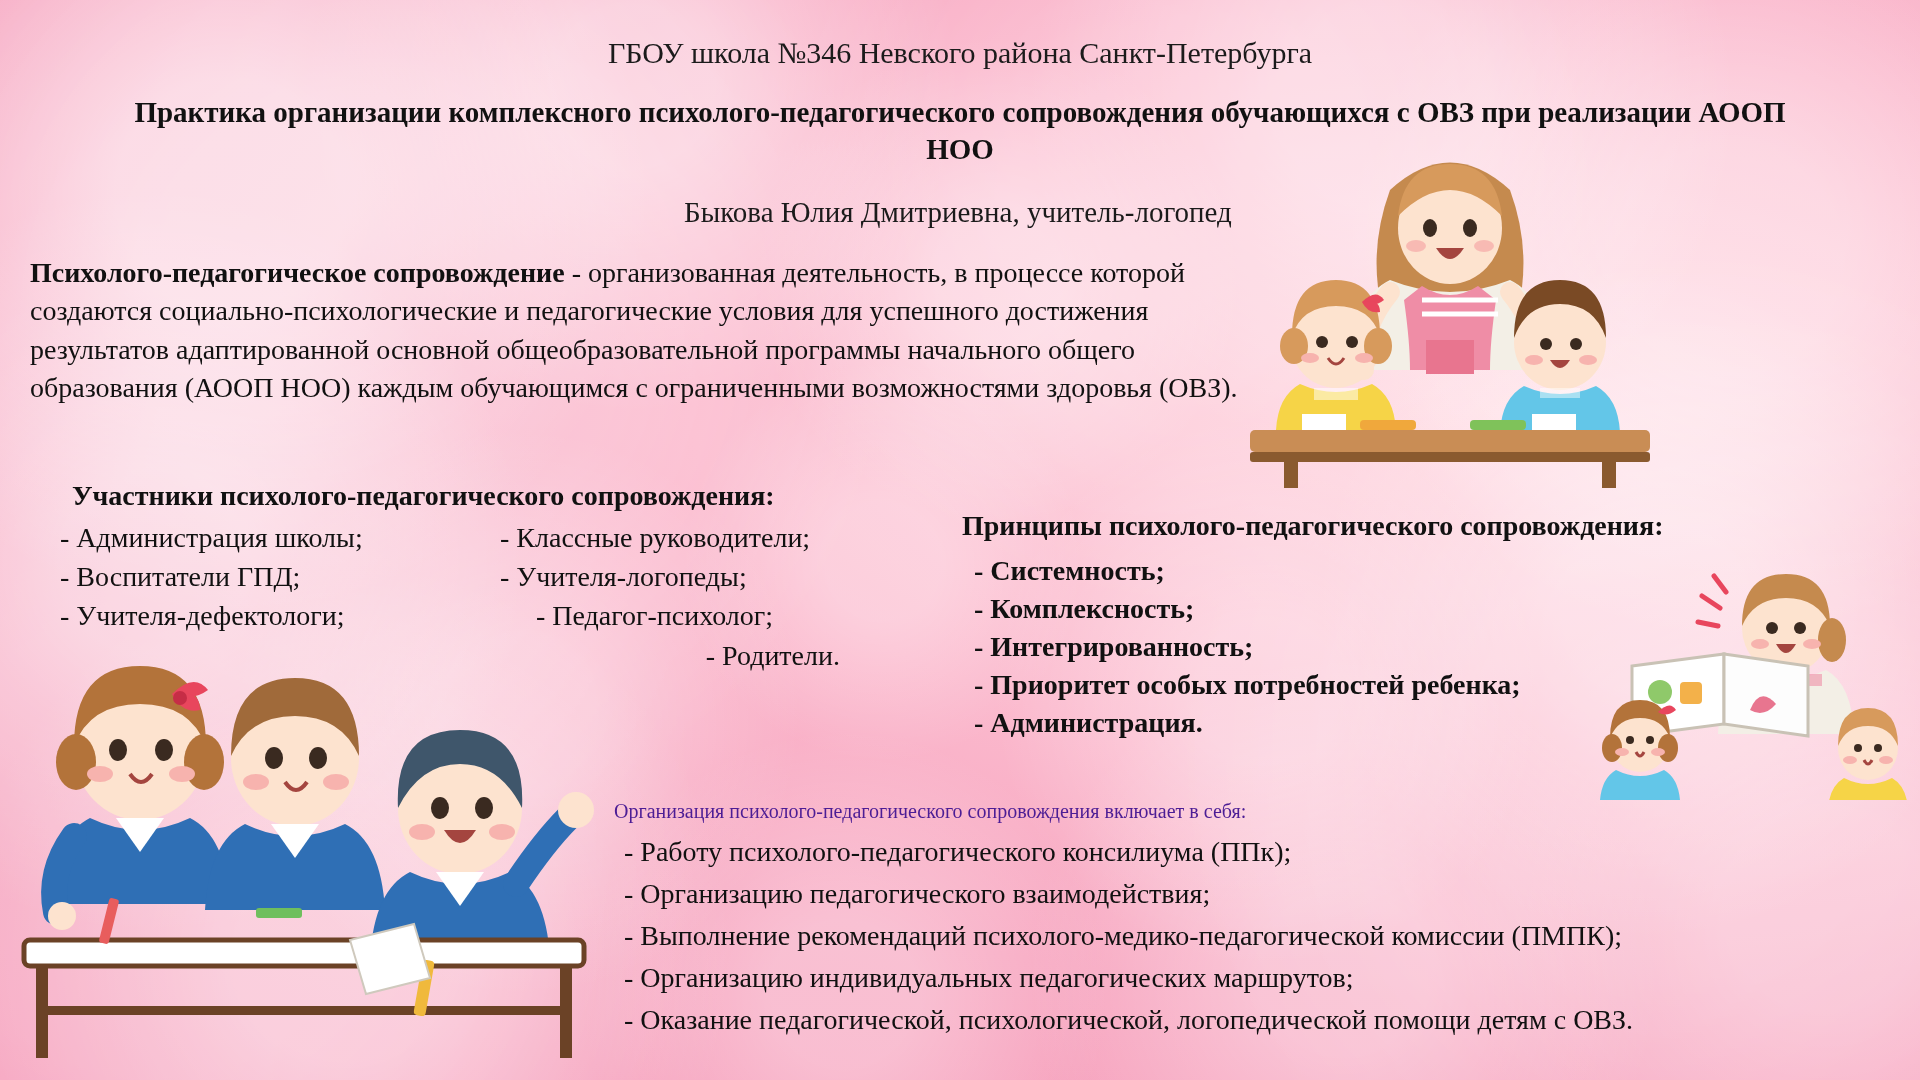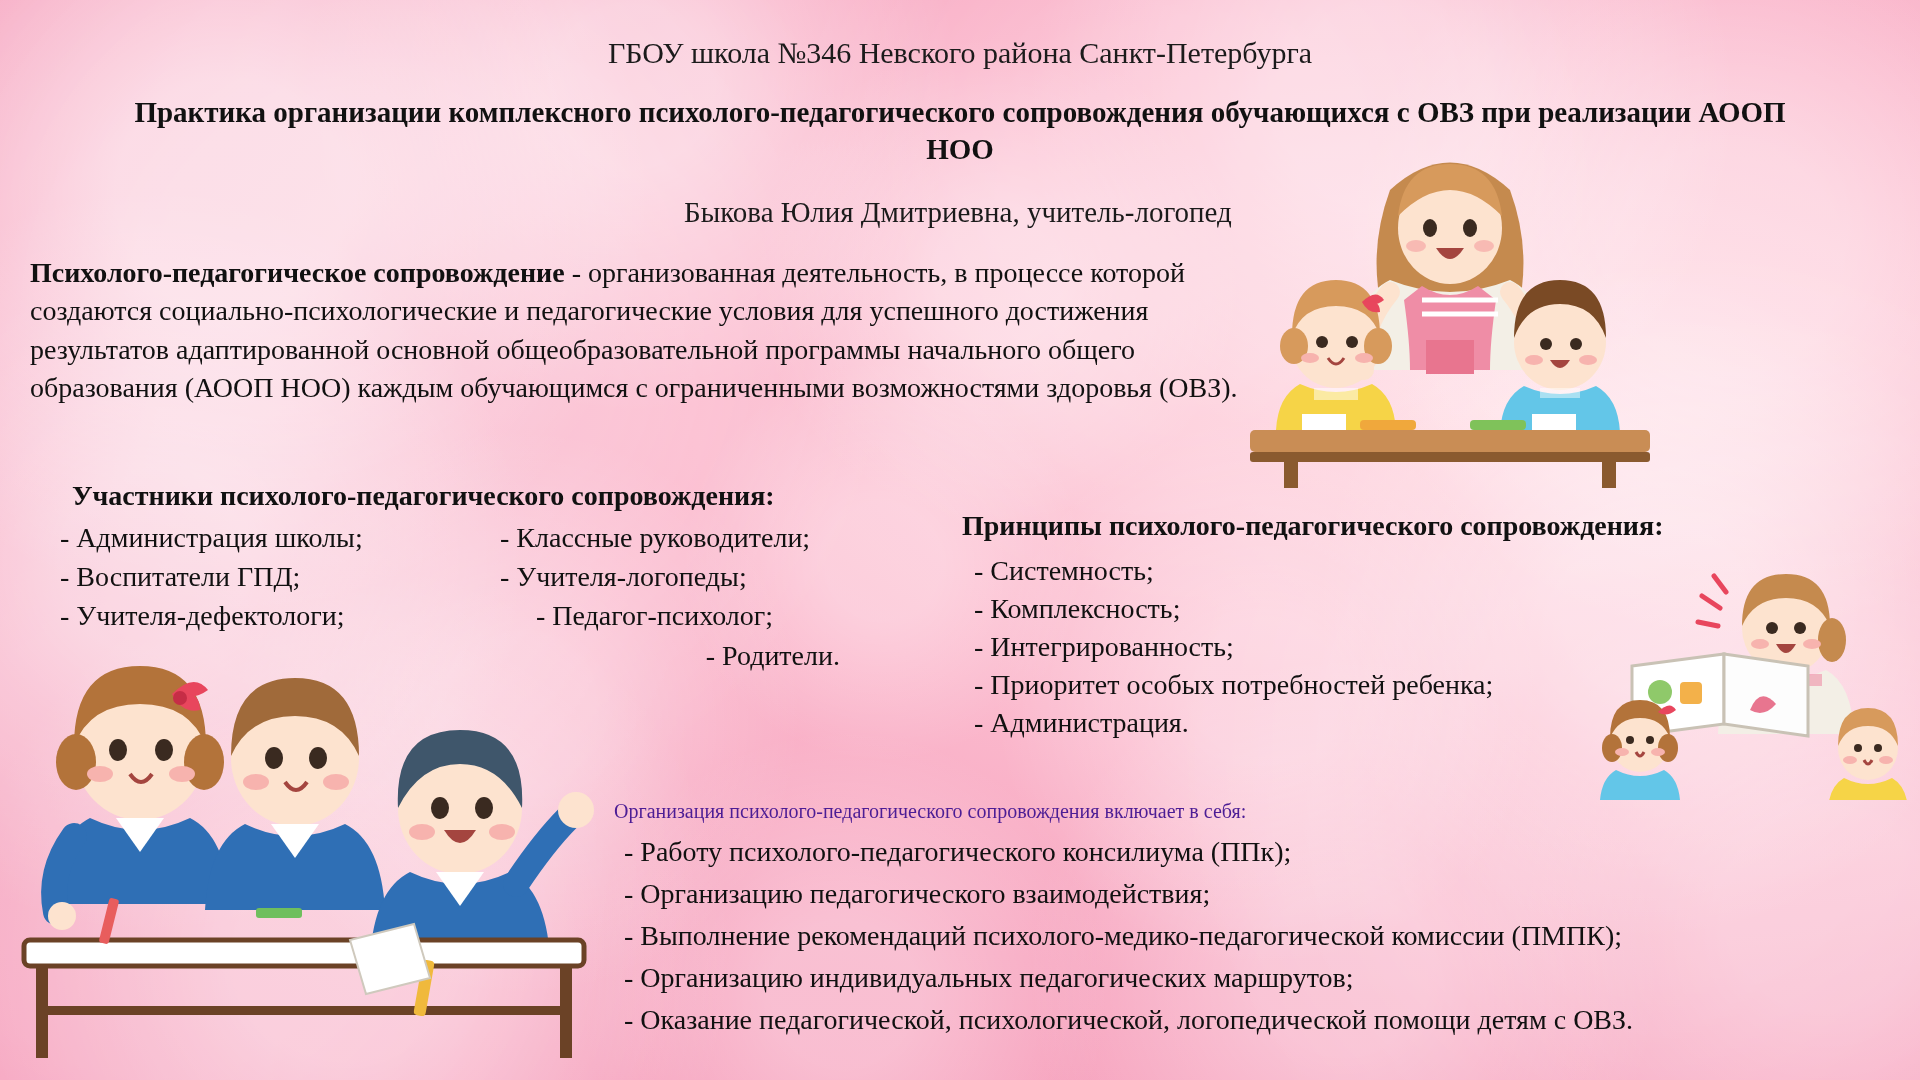--- a/index.html
+++ b/index.html
@@ -123,20 +123,21 @@
   }
   .principles .h {
     font-size: 28px;
     font-weight: bold;
     color: #111;
   }
   .principles ul {
     list-style: none;
     margin: 10px 0 0 0;
     padding: 0;
+    font-weight: bold;
   }
   .principles li {
     font-size: 28px;
     color: #111;
     padding: 3px 0 3px 12px;
     white-space: nowrap;
   }
 
   .organization {
     position: absolute;

